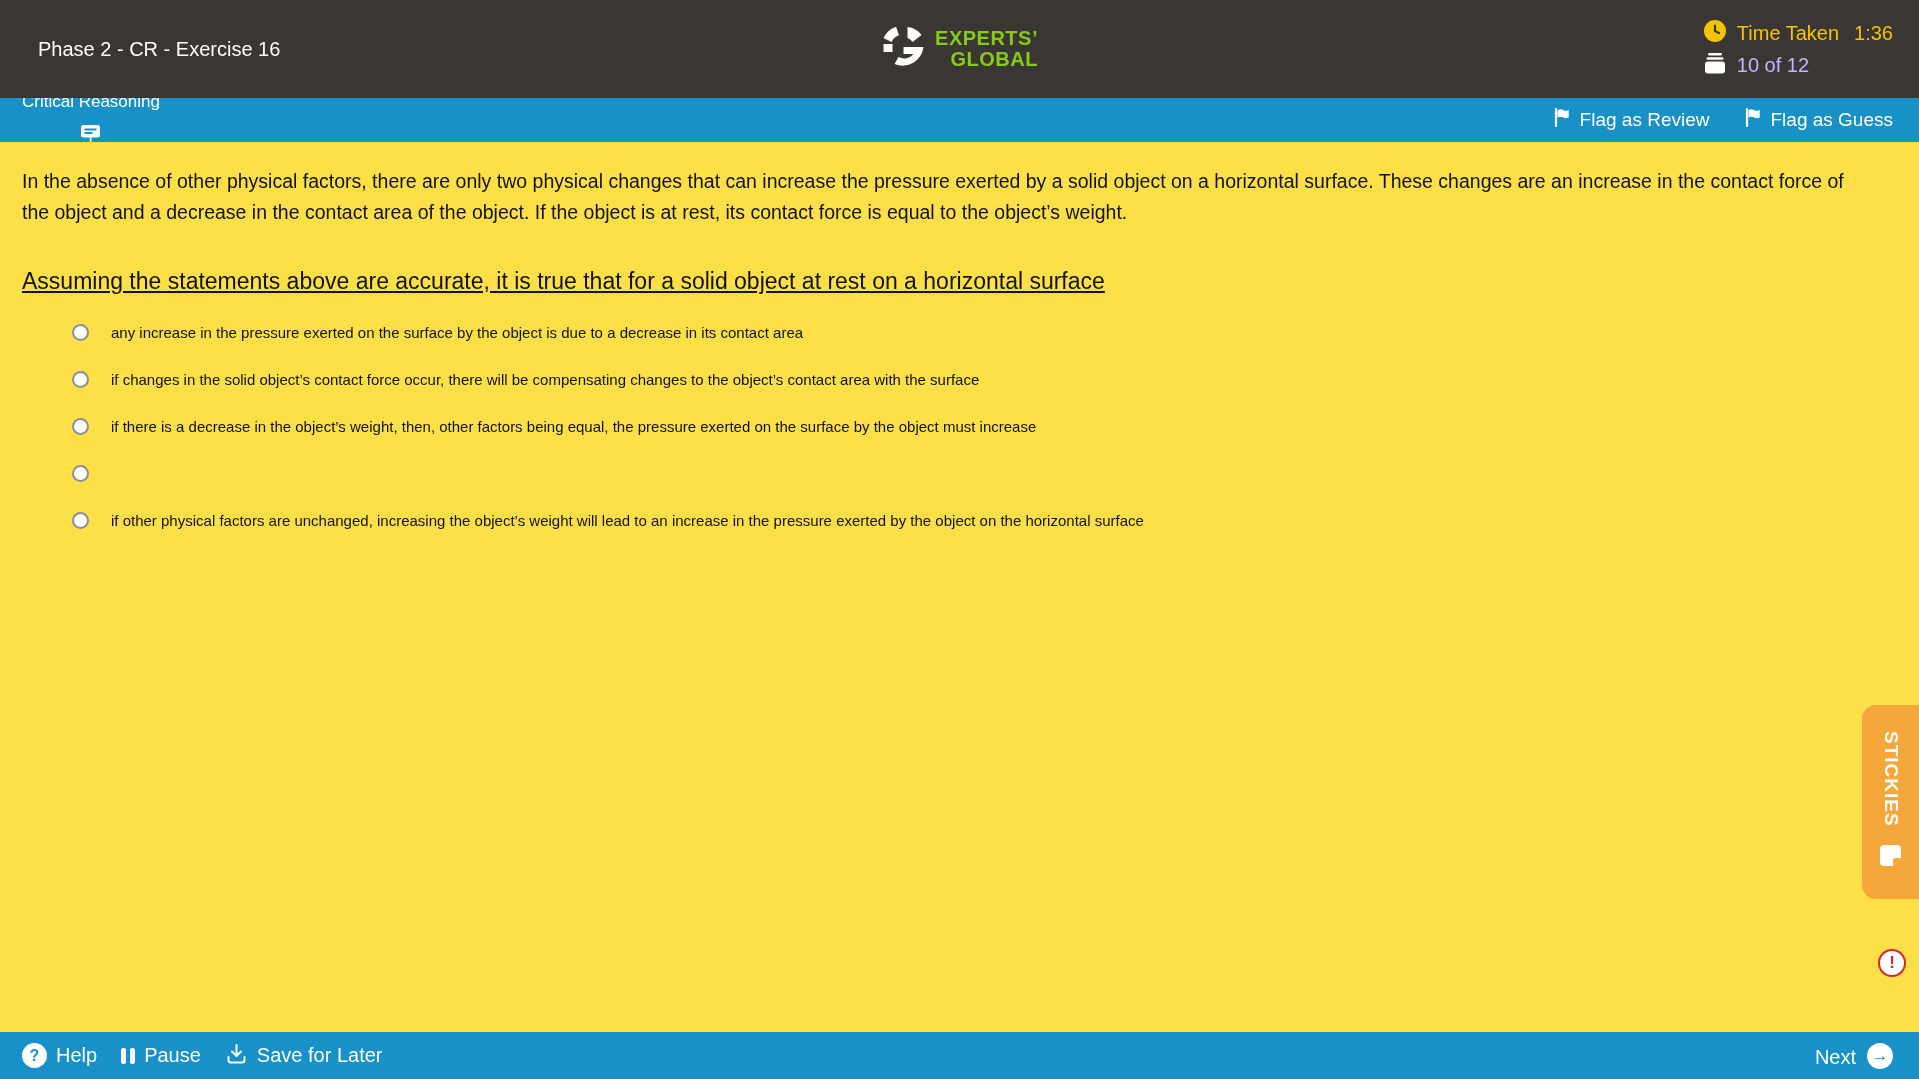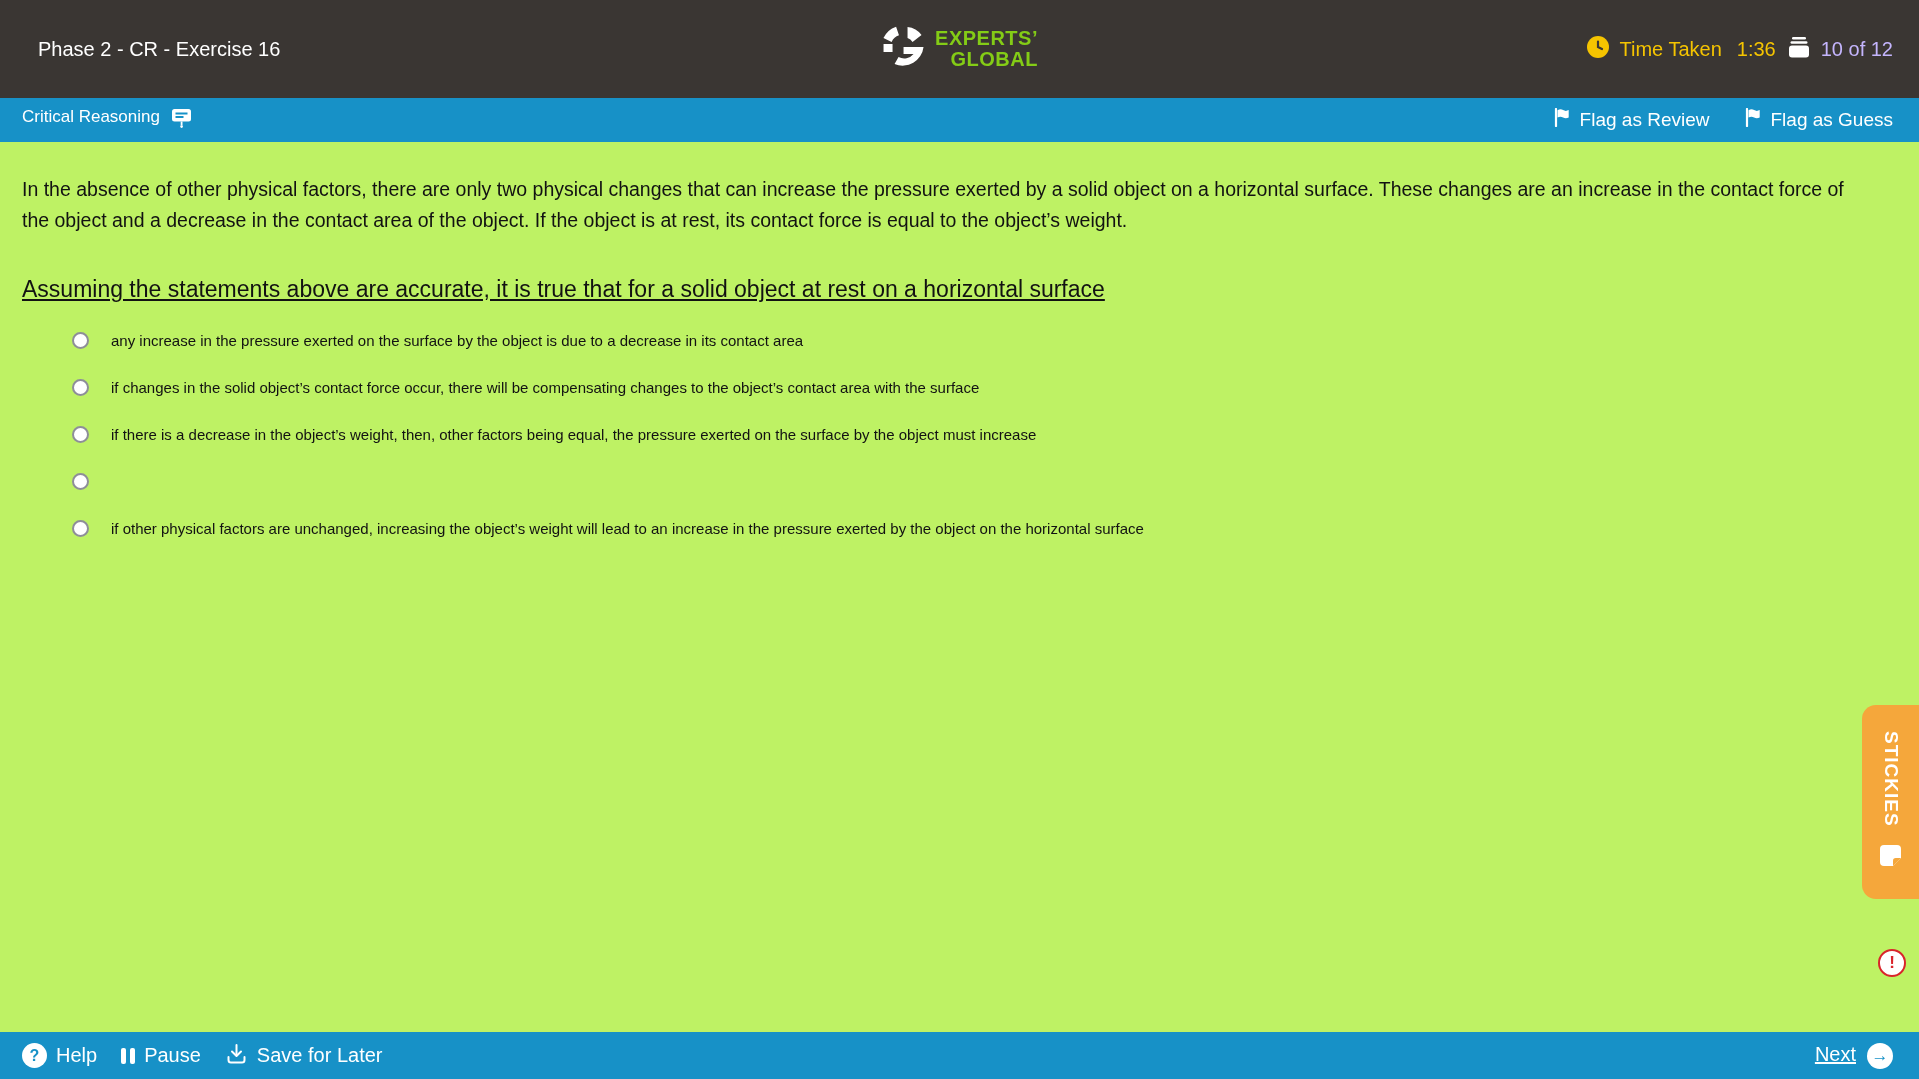--- a/index.html
+++ b/index.html
@@ -11,39 +11,39 @@
     height: 98px; background: #3a3633; position: relative;
     display: flex; align-items: center;
   }
   .header-title { color: #fff; font-size: 20px; padding-left: 38px; }
   .logo {
     position: absolute; left: 50%; top: 50%; transform: translate(-50%, -50%);
     display: flex; align-items: center; gap: 10px;
   }
   .logo-text { color: #84cc16; font-weight: bold; font-size: 20px; line-height: 21px; letter-spacing: 0.5px; text-align: right; }
   .header-right {
-    margin-left: auto; display: flex; flex-direction: row;
-    align-items: flex-end; gap: 12px; padding-right: 26px;
+    margin-left: auto; display: flex; flex-direction: column;
+    align-items: flex-start; gap: 6px; padding-right: 26px;
   }
   .time-row { display: flex; align-items: center; gap: 11px; color: #f5c400; font-size: 20px; }
   .time-value { margin-left: 4px; }
   .progress-row { display: flex; align-items: center; gap: 11px; color: #c4b5fd; font-size: 20px; }
 
   
   .nav {
     height: 44px; background: #1791c7; display: flex; align-items: center; color: #fff;
   }
-  .nav-left { display: flex; gap: 11px; padding-left: 22px; font-size: 17px; }
+  .nav-left { display: flex; align-items: center; gap: 11px; padding-left: 22px; font-size: 17px; flex-direction: column; }
   .nav-right { margin-left: auto; display: flex; align-items: center; gap: 34px; padding-right: 26px; font-size: 19px; justify-content: flex-end; }
   .flag-btn { display: flex; align-items: center; gap: 9px; cursor: pointer; }
 
   
   .main {
-    height: 890px; background: #bef264; color: #121212;
-    padding: 32px 45px 0 22px; position: relative;
+    height: 890px; background: #fde047; color: #121212;
+    padding: 24px 45px 0 22px; position: relative;
   }
   .passage { font-size: 19.5px; line-height: 31px; max-width: 1856px; }
   .stem { font-size: 23px; line-height: 31px; margin-top: 38px; text-decoration: underline; }
   .options { margin-top: 12px; }
   .option { display: flex; align-items: center; height: 47px; padding-left: 50px; cursor: pointer; }
   .radio {
     width: 17px; height: 17px; border: 2px solid #8e8e99; border-radius: 50%;
     margin-right: 22px; flex: none; background: #fff; cursor: pointer;
   }
   .option-text { font-size: 15px; white-space: nowrap; }
@@ -74,21 +74,21 @@
     background: #1791c7; display: flex; align-items: center; color: #fff; font-size: 20px;
   }
   .footer-left { display: flex; align-items: center; gap: 24px; padding-left: 22px; }
   .footer-item { display: flex; align-items: center; gap: 9px; cursor: pointer; }
   .help-circle {
     width: 25px; height: 25px; background: #fff; color: #1791c7; border-radius: 50%;
     display: flex; align-items: center; justify-content: center; font-weight: bold; font-size: 16px;
   }
   .pause-icon { display: flex; gap: 4px; }
   .pause-icon span { width: 5px; height: 16px; background: #fff; border-radius: 2px; display: block; }
-  .footer-right { margin-left: auto; display: flex; align-items: flex-start; gap: 11px; padding-right: 26px; cursor: pointer; text-decoration: underline; }
+  .footer-right { margin-left: auto; display: flex; align-items: flex-end; gap: 11px; padding-right: 26px; cursor: pointer; }
   .next-circle {
     width: 26px; height: 26px; background: #fff; color: #1791c7; border-radius: 50%;
     display: flex; align-items: center; justify-content: center; font-weight: bold; font-size: 17px;
   }
 </style>
 </head>
 <body>
 
 <div class="header">
   <div class="header-title">Phase 2 - CR - Exercise 16</div>

